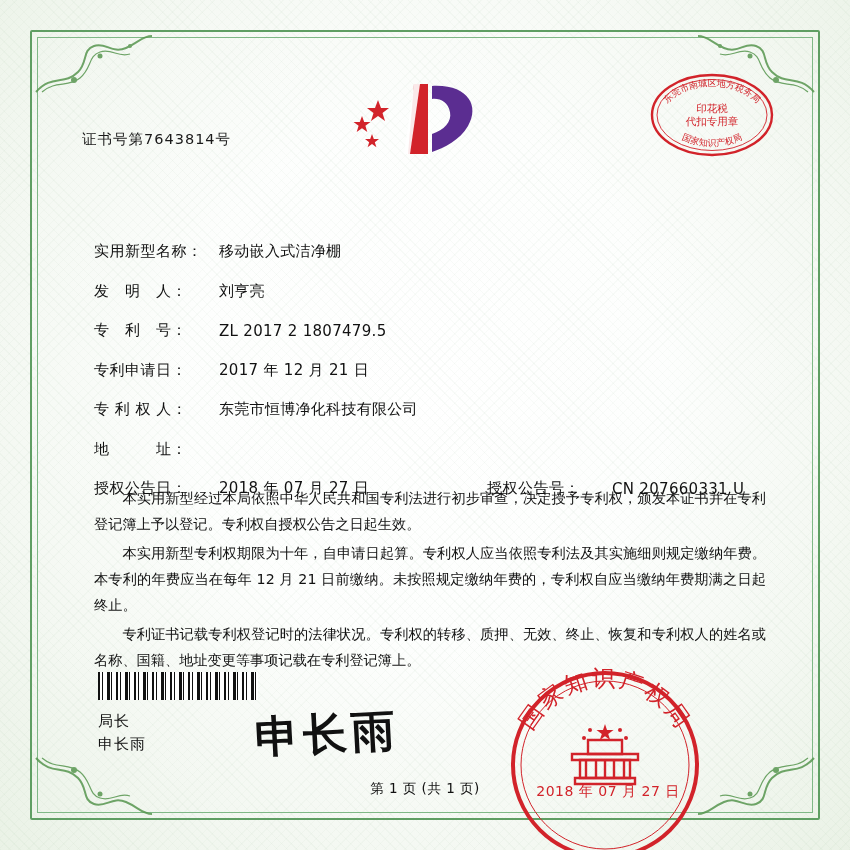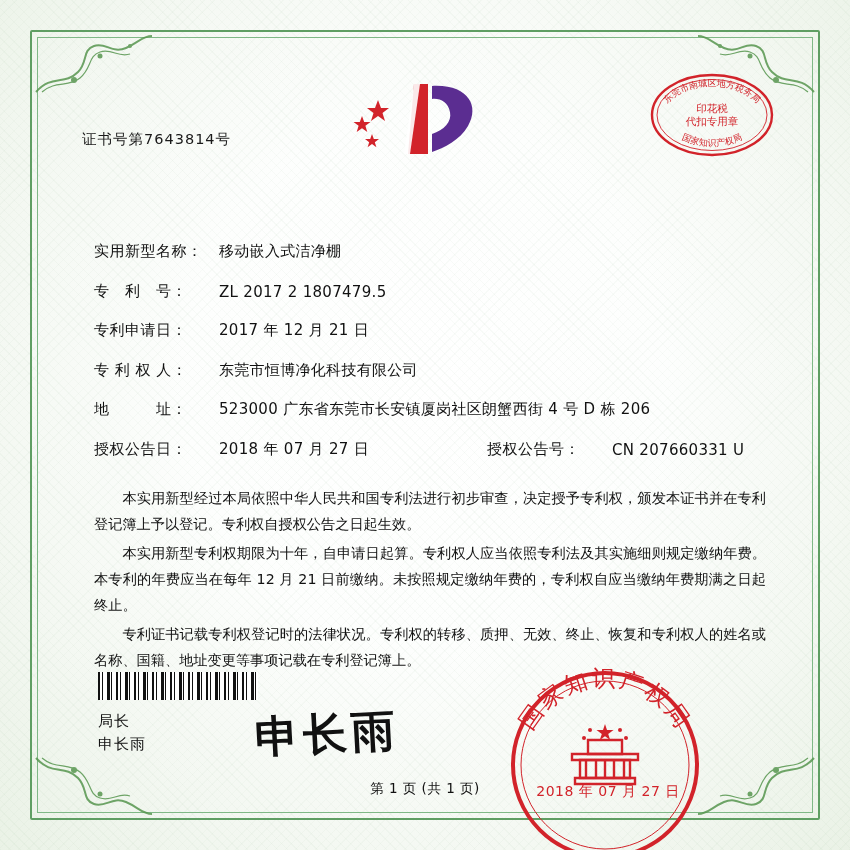--- a/index.html
+++ b/index.html
@@ -302,34 +302,37 @@
       </svg>
     </div>
 
 
     <div class="fields">
       <div class="field-row">
         <div class="field-label">实用新型名称：</div>
         <div class="field-value">移动嵌入式洁净棚</div>
       </div>
       <div class="field-row">
+        <div class="field-label">发　明　人：</div>
+        <div class="field-value">刘亨亮</div>
+      </div>
+      <div class="field-row">
         <div class="field-label">专　利　号：</div>
         <div class="field-value">ZL 2017 2 1807479.5</div>
       </div>
       <div class="field-row">
         <div class="field-label">专利申请日：</div>
         <div class="field-value">2017 年 12 月 21 日</div>
       </div>
       <div class="field-row">
         <div class="field-label">专 利 权 人：</div>
         <div class="field-value">东莞市恒博净化科技有限公司</div>
       </div>
       <div class="field-row">
         <div class="field-label">地　　　址：</div>
-        <div class="field-value">523000  广东省东莞市长安镇厦岗社区朗蟹西街 4 号 D 栋 206</div>
       </div>
       <div class="field-row two-col">
         <div class="field-label">授权公告日：</div>
         <div class="field-value">2018 年 07 月 27 日</div>
         <div class="sec-label">授权公告号：</div>
         <div class="sec-value">CN 207660331 U</div>
       </div>
     </div>
 
     <div class="paragraphs">

